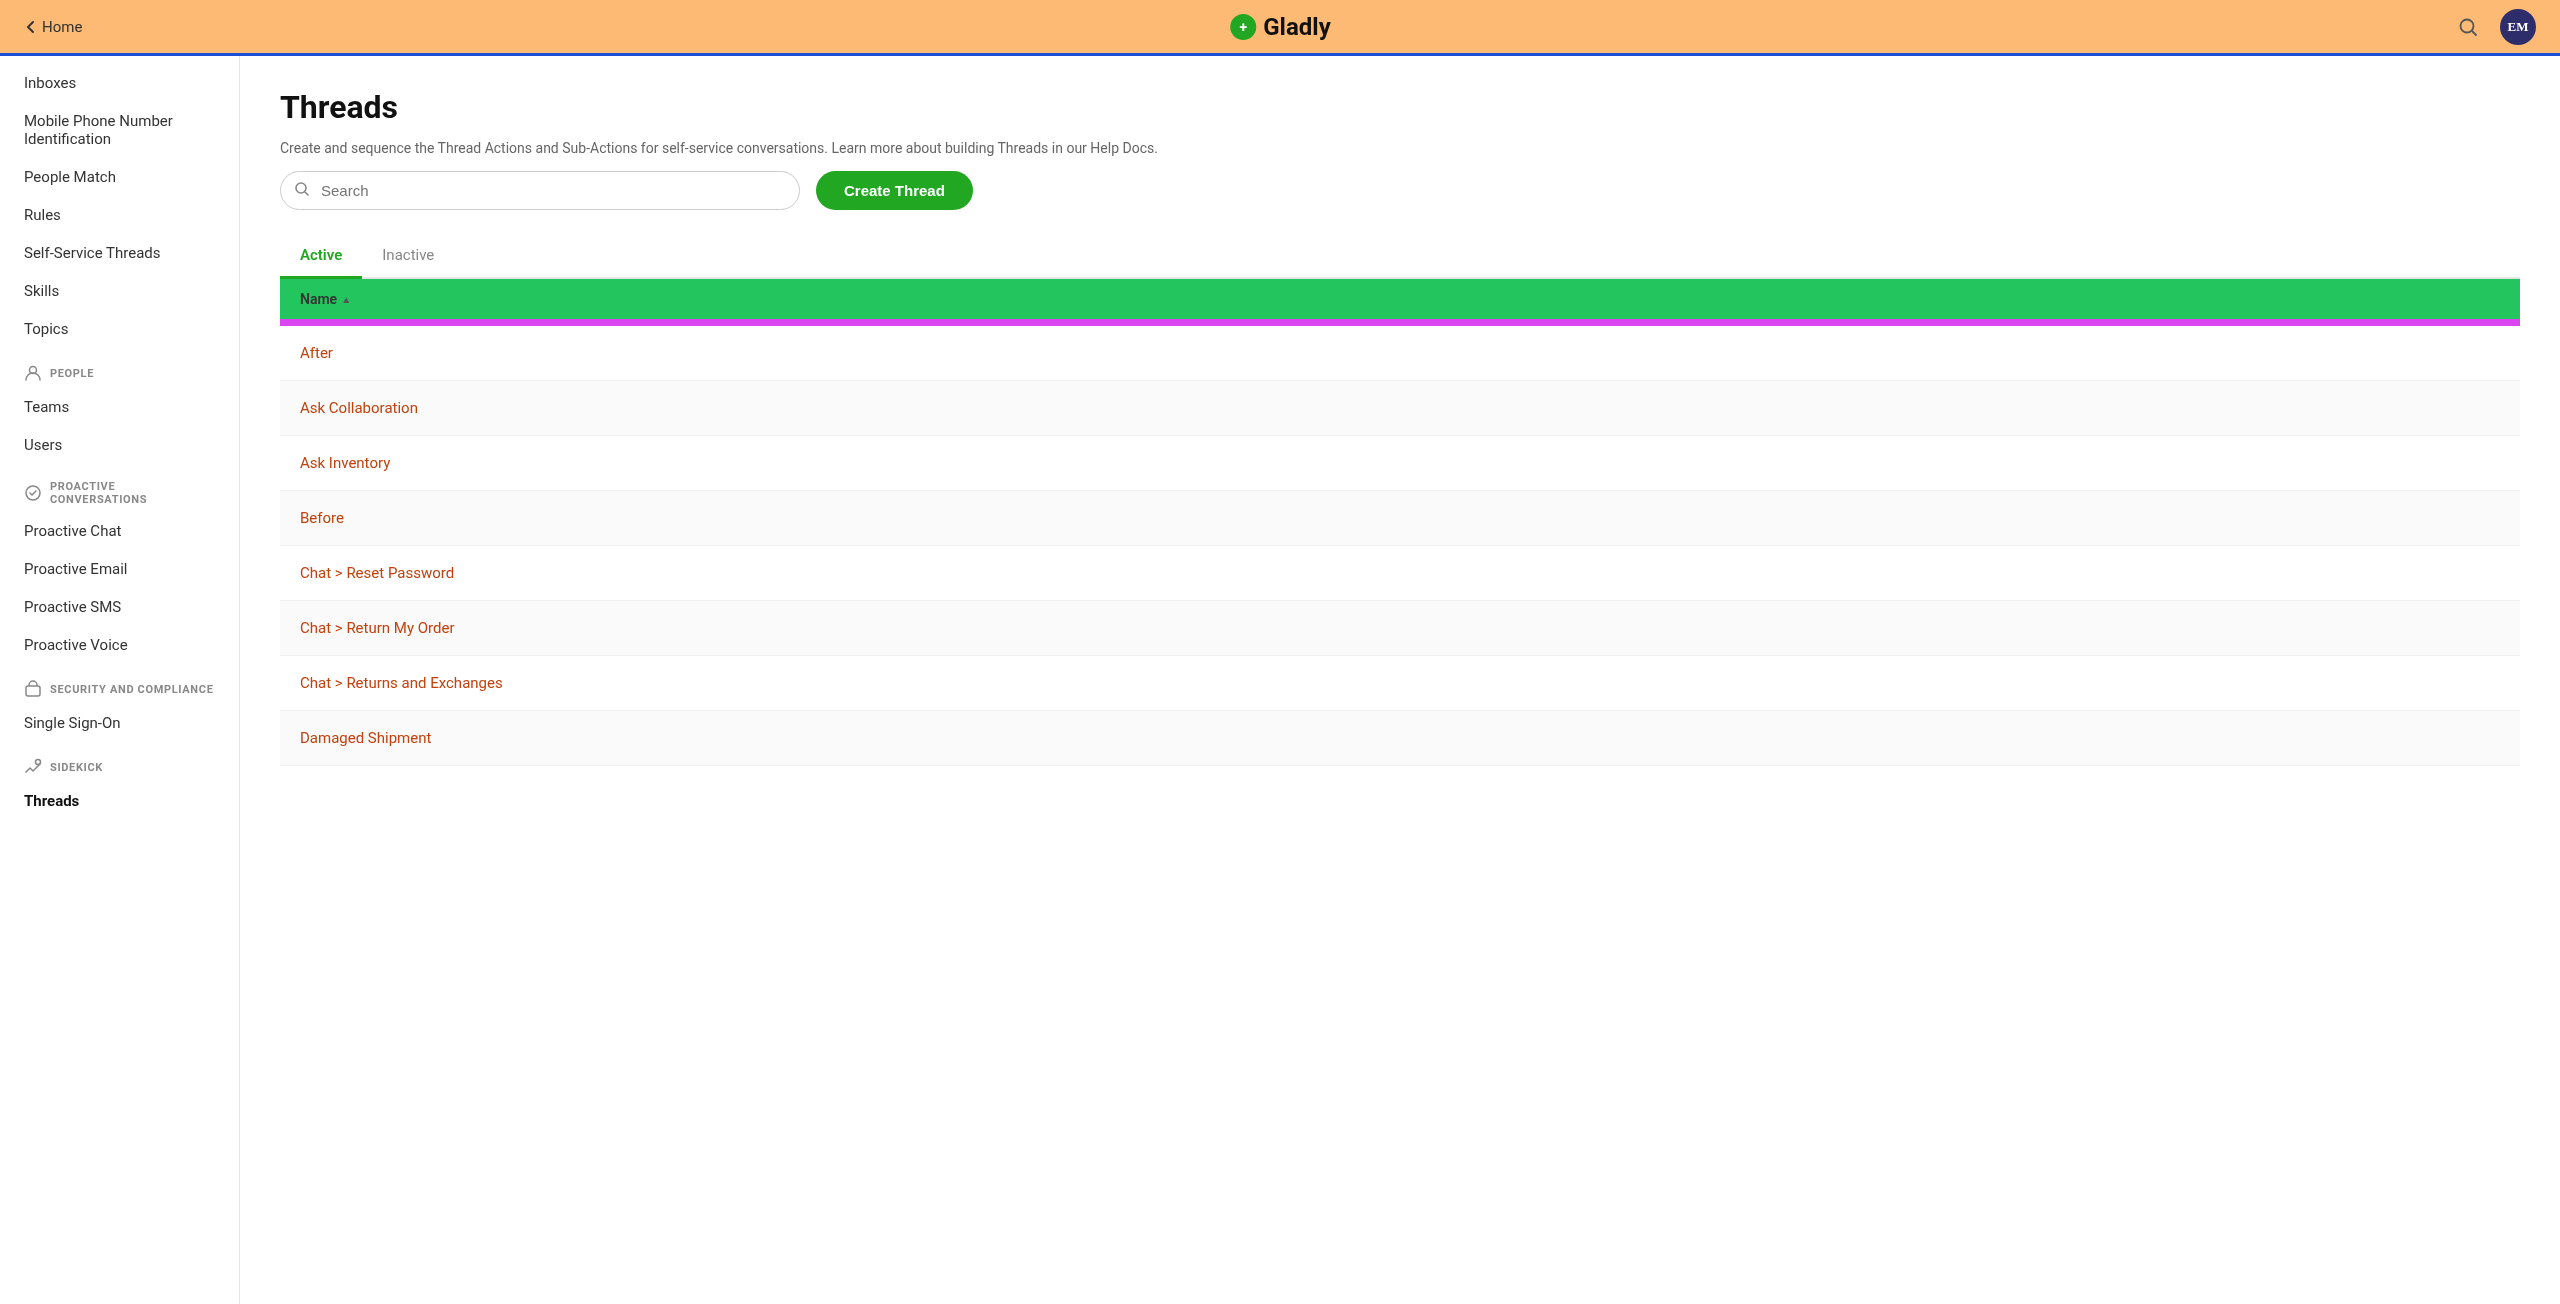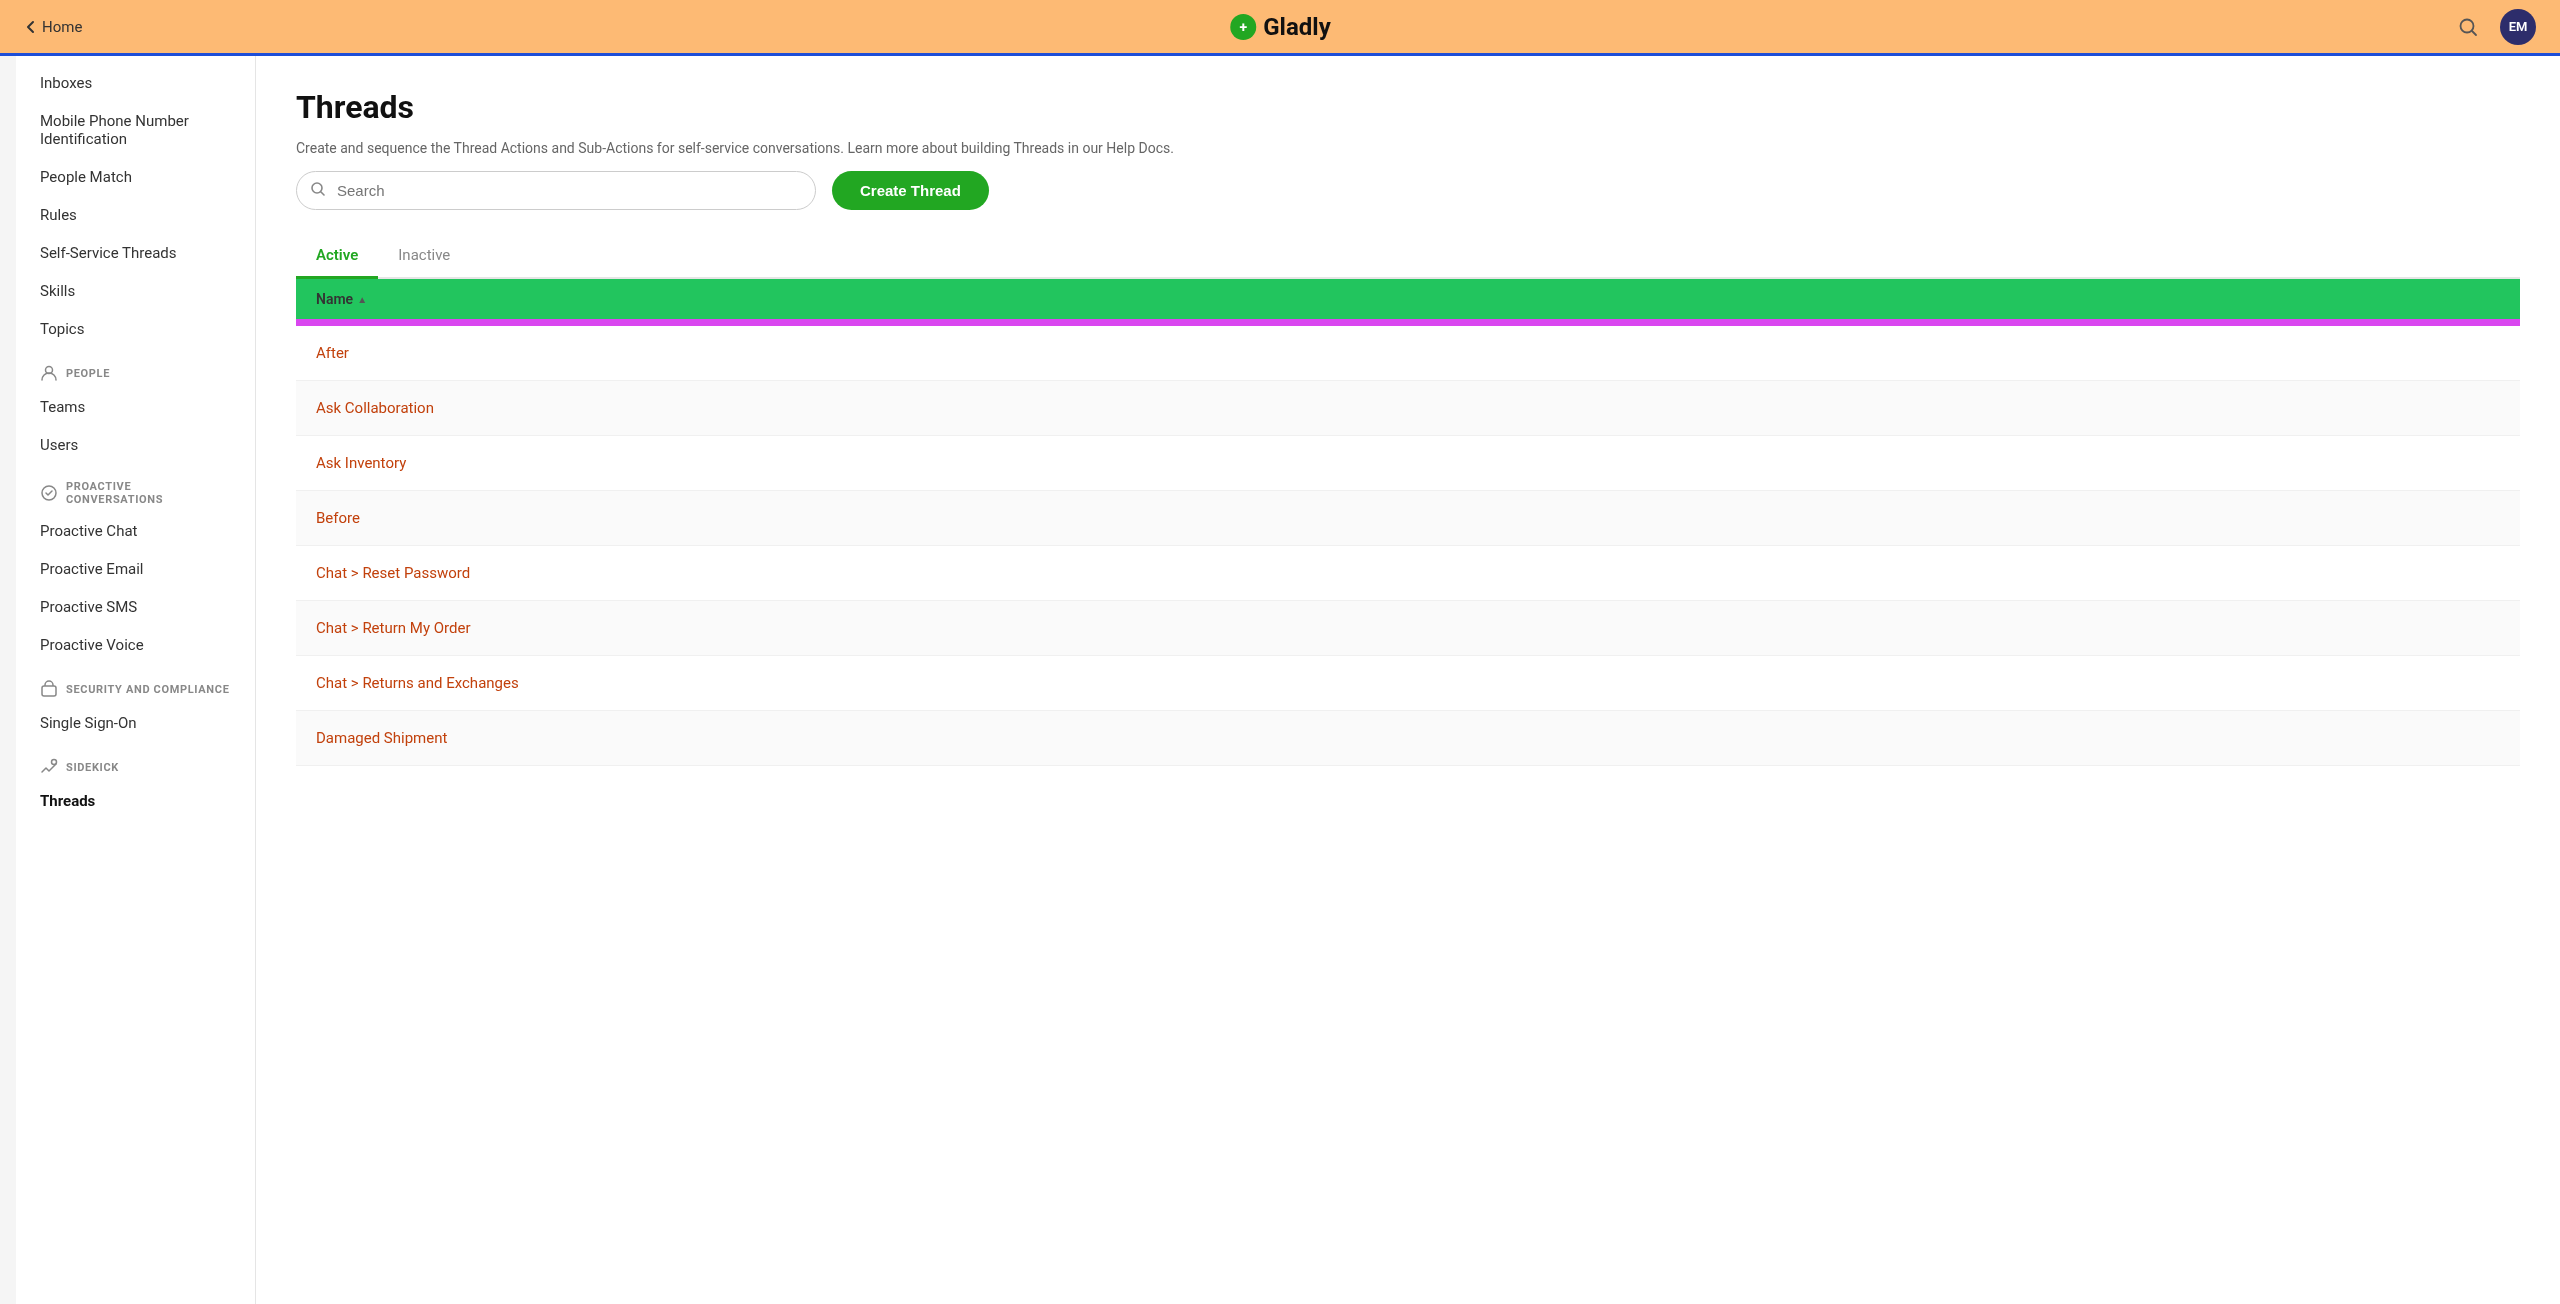--- a/index.html
+++ b/index.html
@@ -38,20 +38,21 @@
     }
     .logo-text {
       font-size: 24px;
       font-weight: 700;
       color: #111;
     }
     .top-nav-right {
       display: flex;
       align-items: center;
       gap: 16px;
+      font-family: Liberation Serif, serif;
     }
     .search-icon-btn {
       width: 32px;
       height: 32px;
       display: flex;
       align-items: center;
       justify-content: center;
       cursor: pointer;
       color: #555;
     }
@@ -75,21 +76,20 @@
       color: #333;
       font-size: 15px;
       cursor: pointer;
     }
 
     
     .layout {
       display: flex;
       flex: 1;
       overflow: hidden;
-      padding-left: 16px;
     }
 
     
     .sidebar {
       width: 240px;
       background: #fff;
       border-right: 1px solid #e5e5e5;
       overflow-y: auto;
       flex-shrink: 0;
       padding: 8px 0 16px;

